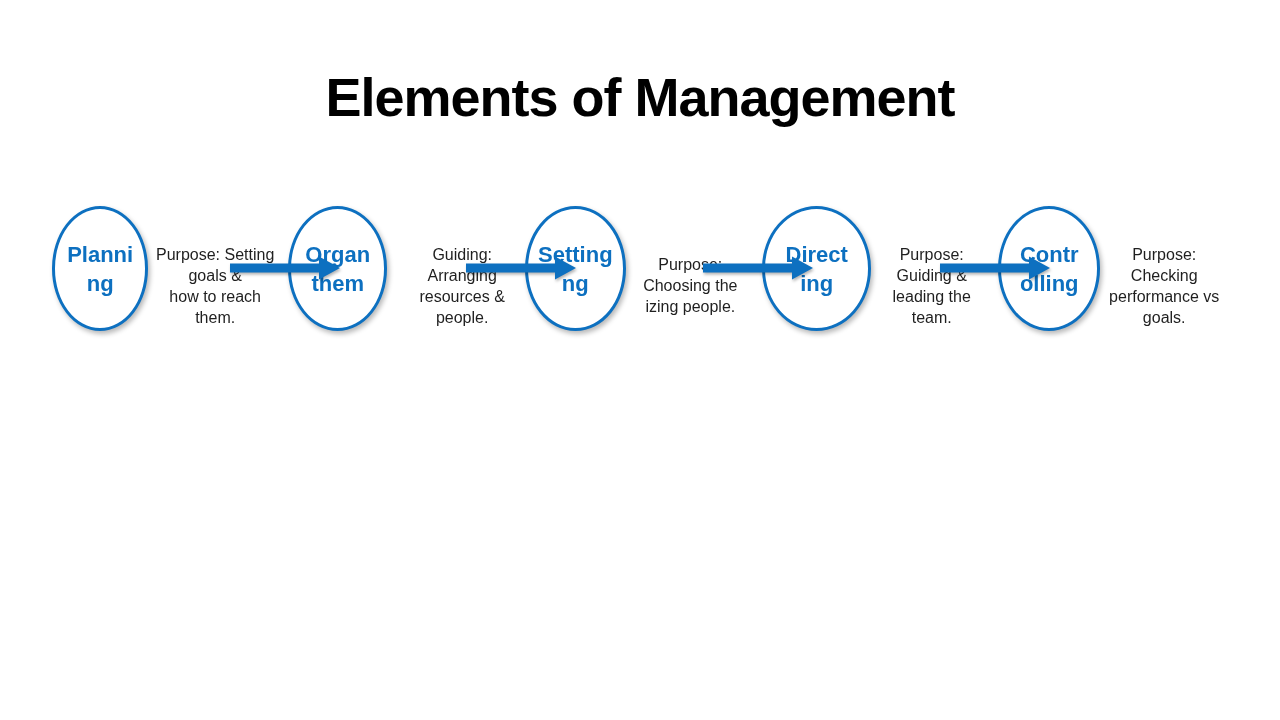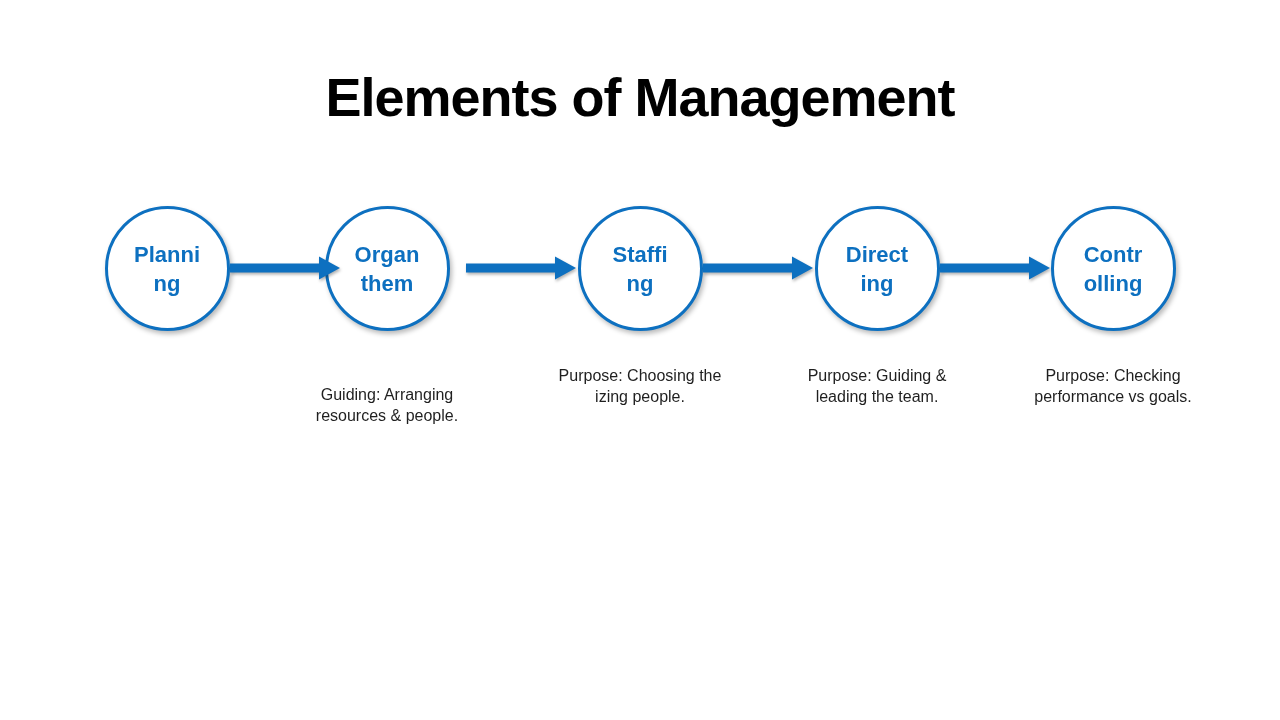--- a/index.html
+++ b/index.html
@@ -34,21 +34,21 @@
     font-weight: 700;
     letter-spacing: -1px;
     color: var(--color-title);
     white-space: nowrap;
   }
   .stage {
     position: absolute;
     top: 206px;
     width: 230px;
     display: flex;
-    flex-direction: column;
+    flex-direction: row;
     align-items: center;
   }
   .stage-circle {
     width: 125px;
     height: 125px;
     border: 3.5px solid var(--color-accent);
     border-radius: 50%;
     background: #ffffff;
     box-shadow: 2px 3px 5px rgba(0, 0, 0, 0.28);
     display: flex;
@@ -75,57 +75,61 @@
     position: absolute;
     top: 255px;
     width: 110px;
     height: 26px;
     color: var(--color-accent);
     filter: drop-shadow(1.5px 2px 1.5px rgba(0, 0, 0, 0.3));
   }
   .flow-arrow svg { display: block; width: 110px; height: 26px; }
 
   .stage-1 { left: 52px; }
-  .stage-2 { left: 272px; gap: 19px; }
+  .stage-2 { left: 288px; gap: 19px; }
   .stage-3 { left: 525px; }
   .stage-4 { left: 762px; }
   .stage-5 { left: 998px; }
   .arrow-1 { left: 230px; }
   .arrow-2 { left: 466px; }
   .arrow-3 { left: 703px; }
   .arrow-4 { left: 940px; }
 </style>
 </head>
 <body>
 
 <div class="slide">
 
   <h1 class="slide-title">Elements of Management</h1>
 
   <div class="stage stage-1">
     <div class="stage-circle">
       <span class="stage-label-line">Planni</span>
       <span class="stage-label-line">ng</span>
     </div>
+    <div class="stage-purpose">
+      <div>Purpose: Setting goals &amp;</div>
+      <div>how to reach them.</div>
+    </div>
   </div>
 
   <div class="stage stage-2">
     <div class="stage-circle">
       <span class="stage-label-line">Organ</span>
       <span class="stage-label-line">them</span>
     </div>
     <div class="stage-purpose">
       <div>Guiding: Arranging</div>
       <div>resources &amp; people.</div>
     </div>
   </div>
 
   <div class="stage stage-3">
     <div class="stage-circle">
-      <span class="stage-label-line">Staffi</span>
+      <span class="stage-label-line">Setting</span>
       <span class="stage-label-line">ng</span>
     </div>
     <div class="stage-purpose">
       <div>Purpose: Choosing the</div>
       <div>izing people.</div>
     </div>
   </div>
 
   <div class="stage stage-5">
     <div class="stage-circle">

